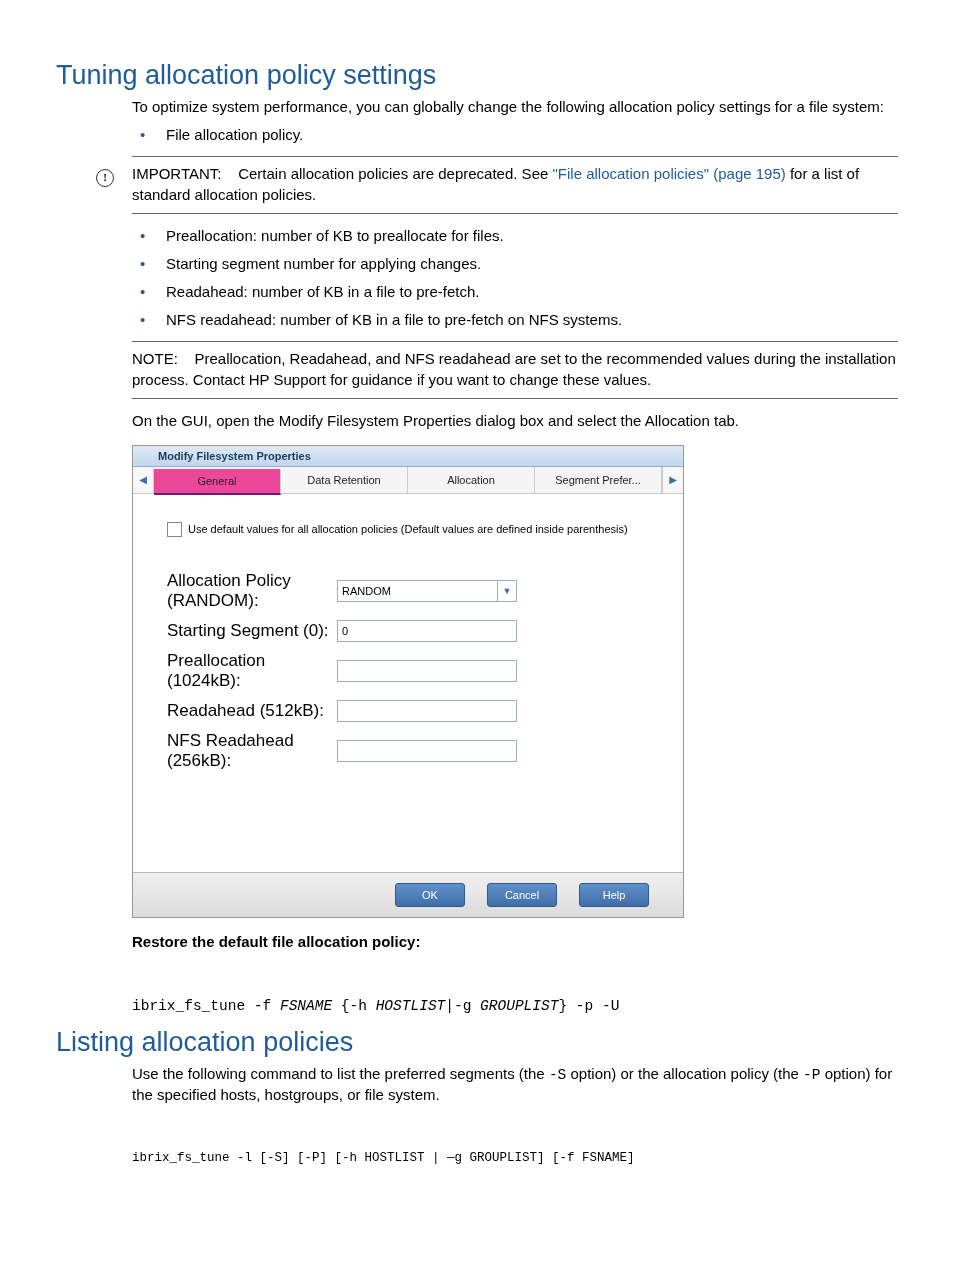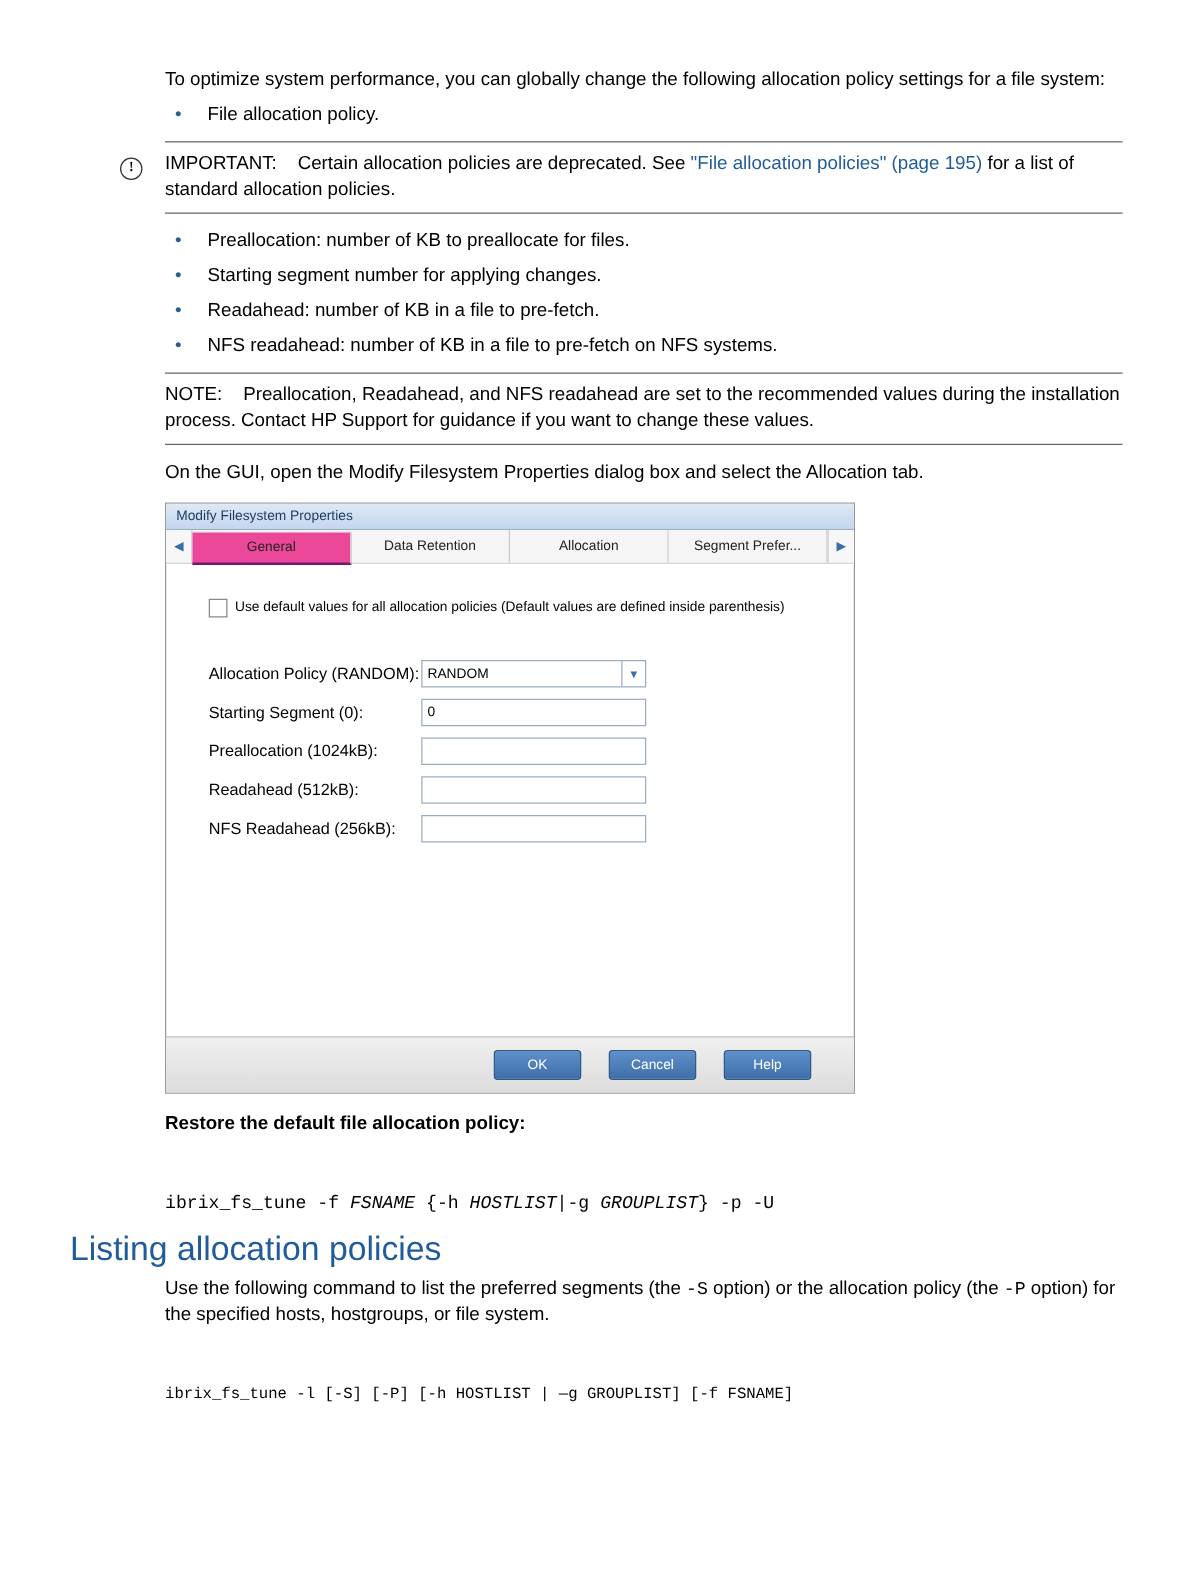--- a/index.html
+++ b/index.html
@@ -93,23 +93,23 @@
   .dialog {
     width: 550px;
     margin: 14px 0 14px 0;
     border: 1px solid #999;
     background: #fff;
     font-size: 11px;
   }
   .dialog-titlebar {
     background: linear-gradient(#dfe9f6, #c2d6ee);
     border-bottom: 1px solid #99b0cc;
-    padding: 4px 8px;
-    font-size: 11px;
-    font-weight: normal;
+    padding: 4px 25px;
+    font-size: 11px;
+    font-weight: bold;
     color: #1a3b5c;
   }
   .tabstrip {
     display: flex;
     align-items: stretch;
     background: #f4f4f4;
     border-bottom: 1px solid #ccc;
     height: 26px;
   }
   .tab-arrow {
@@ -157,21 +157,21 @@
     background: #fff;
     display: inline-block;
   }
   .form-row {
     display: flex;
     align-items: center;
     margin: 9px 0;
   }
   .form-row .lbl {
     width: 170px;
-    font-size: 13px;
+    font-size: 17px;
   }
   .form-row .field {
     width: 170px;
     height: 20px;
     border: 1px solid #9aadc4;
     background: #fff;
     display: flex;
     align-items: center;
     padding: 0 4px;
     font-size: 11px;
@@ -216,20 +216,21 @@
     font-size: 11.5px;
     color: #333;
     margin-top: 40px;
   }
 </style>
 </head>
 <body>
 
 <div class="page">
 
+  <h2 class="section-title">Tuning allocation policy settings</h2>
 
   <div class="body-indent">
     <p>To optimize system performance, you can globally change the following allocation policy settings for a file system:</p>
 
     <ul class="bullets">
       <li>File allocation policy.</li>
     </ul>
 
     <div class="admonition" style="margin-left:0;">
       <span class="icon"><span class="info-icon">!</span></span>

